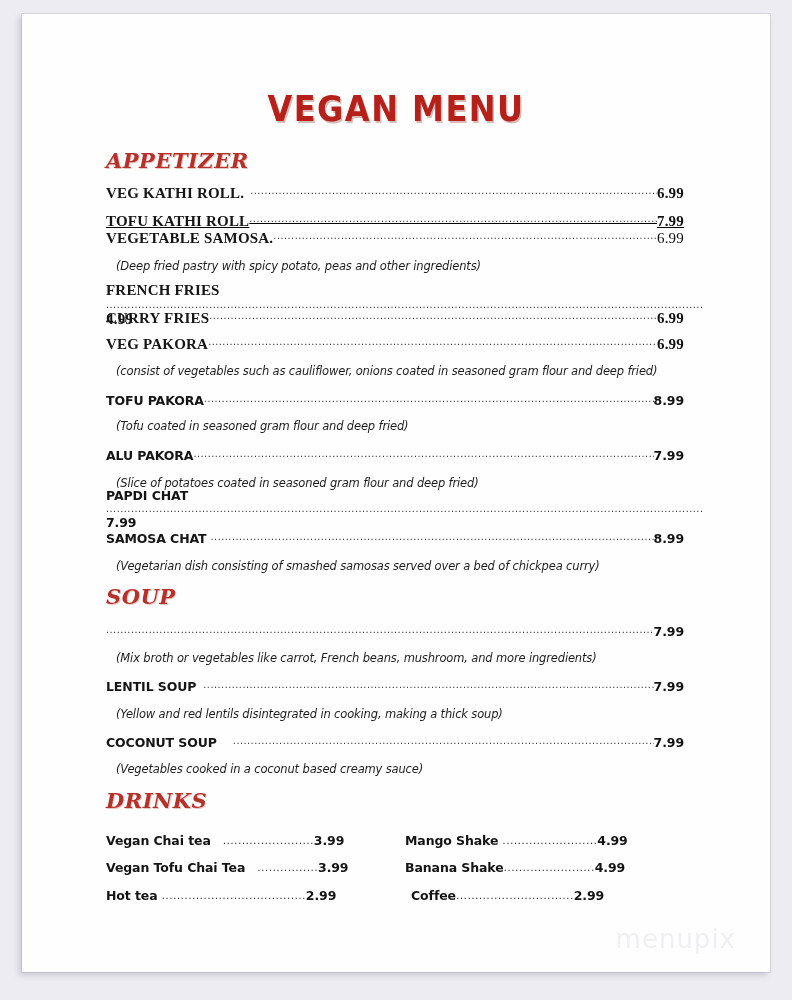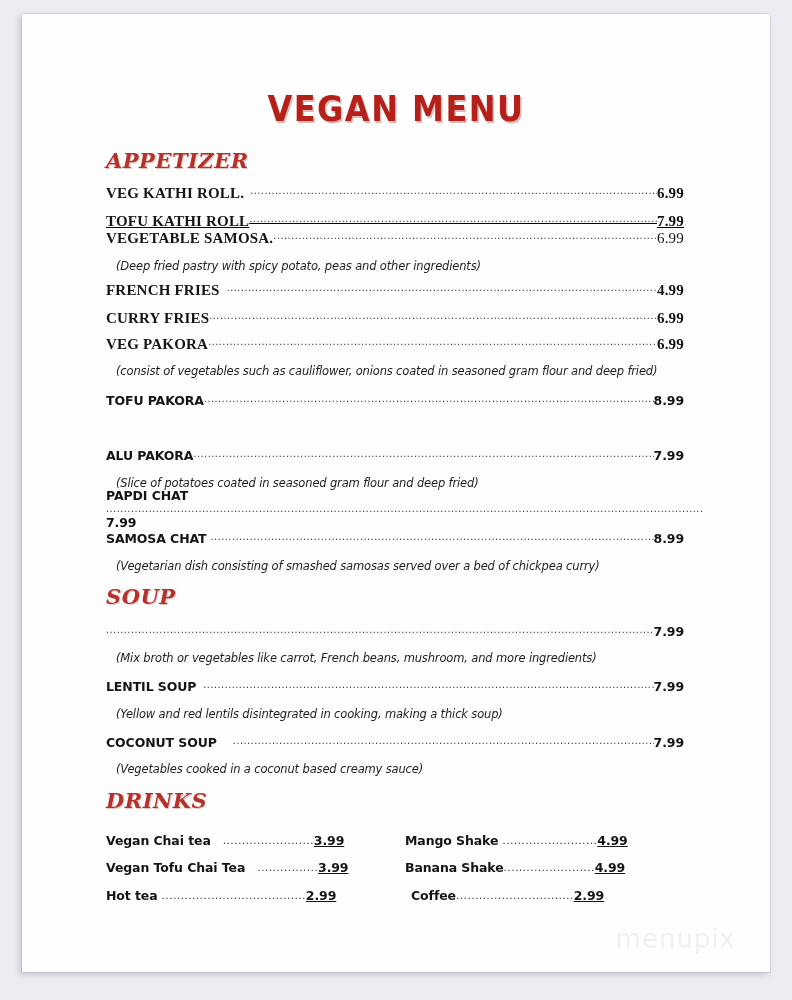--- a/index.html
+++ b/index.html
@@ -153,21 +153,21 @@
     flex: 0 0 auto;
     font-weight: normal;
     font-size: 11px;
     letter-spacing: 0.3px;
     color: #3a3a3a;
     position: relative;
     top: -1px;
     overflow: hidden;
     white-space: nowrap;
   }
-  .drink .dprice { flex: 0 0 auto; text-decoration: underline; }
+  .drink .dprice { flex: 0 0 auto; }
 
   
   .watermark {
     position: absolute;
     right: 34px;
     bottom: 18px;
     font-family: "DejaVu Sans", sans-serif;
     font-size: 26px;
     letter-spacing: 1px;
     color: #f0f0f4;
@@ -201,21 +201,21 @@
     </div>
 
     <div class="row serif" style="top:216px;">
       <span class="name">VEGETABLE SAMOSA.</span>
       <span class="leader"></span>
       <span class="price light">6.99</span>
     </div>
 
     <div class="desc" style="top:245px;">(Deep fried pastry with spicy potato, peas and other ingredients)</div>
 
-    <div class="row serif" style="top:268px;">
+    <div class="row serif" style="top:268px;flex-direction:column;">
       <span class="name">FRENCH FRIES</span>
       <span class="gap" style="width:7px;"></span>
       <span class="leader"></span>
       <span class="price">4.99</span>
     </div>
 
     <div class="row serif" style="top:296px;">
       <span class="name">CURRY FRIES</span>
       <span class="leader"></span>
       <span class="price">6.99</span>
@@ -228,20 +228,21 @@
     </div>
 
     <div class="desc" style="top:350px;">(consist of vegetables such as cauliflower, onions coated in seasoned gram flour and deep fried)</div>
 
     <div class="row sans" style="top:379px;">
       <span class="name">TOFU PAKORA</span>
       <span class="leader"></span>
       <span class="price">8.99</span>
     </div>
 
+    <div class="desc" style="top:405px;">(Tofu coated in seasoned gram flour and deep fried)</div>
 
     <div class="row sans" style="top:434px;">
       <span class="name">ALU PAKORA</span>
       <span class="leader"></span>
       <span class="price">7.99</span>
     </div>
 
     <div class="desc" style="top:462px;">(Slice of potatoes coated in seasoned gram flour and deep fried)</div>
 
     <div class="row sans" style="top:474px;flex-direction:column;">

